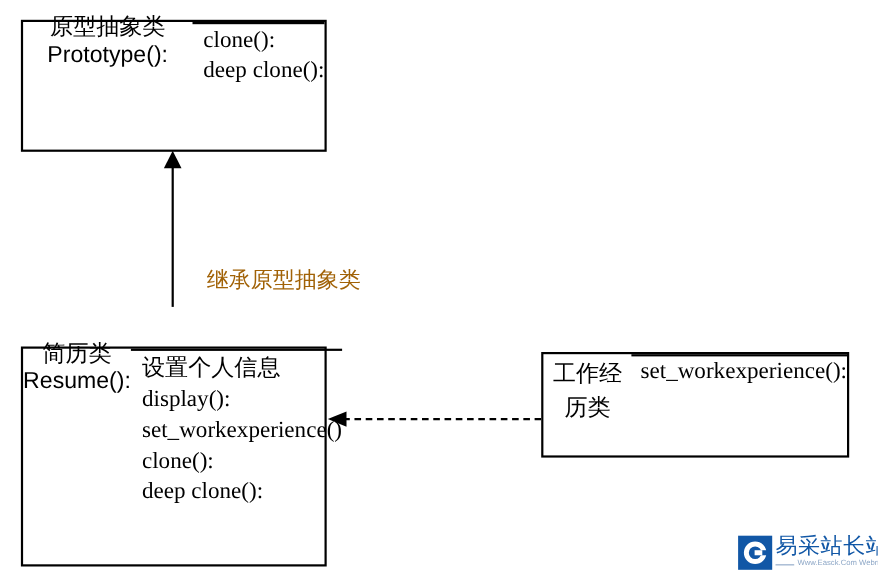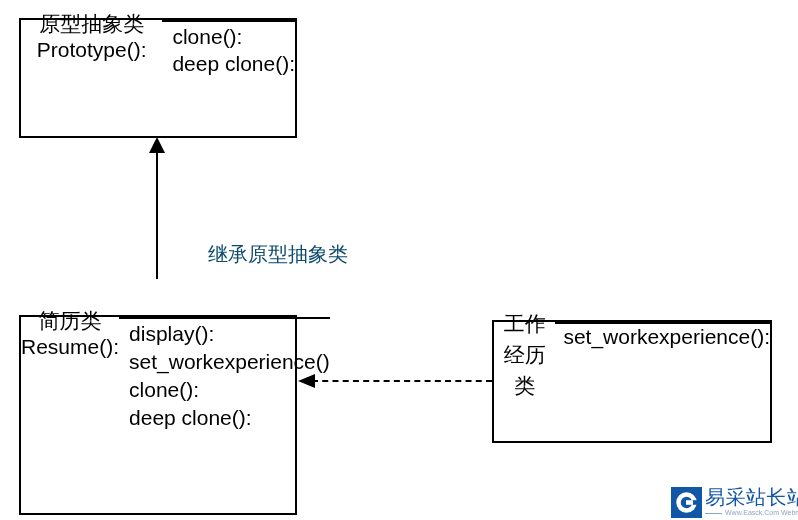--- a/index.html
+++ b/index.html
@@ -26,32 +26,32 @@
     flex-direction:column;
     justify-content:center;
   }
   .uml-attrs { border-top:2px solid #000; }
   .uml-methods {
     border-top:2px solid #000;
     flex:1;
     padding-left:10px;
     padding-top:1px;
   }
-  .uml-methods .m-line { line-height:27px; white-space:nowrap; }
+  .uml-methods .m-line { line-height:27px; white-space:nowrap;font-family:Liberation Serif, serif; }
 
   #box-prototype { left:19px; top:18px; width:278px; height:120px; }
   #box-prototype .uml-title   { height:32px; }
   #box-prototype .uml-attrs   { height:28px; }
 
   #box-resume { left:19px; top:279px; width:278px; height:200px;margin-top:36px; }
   #box-resume .uml-title { height:31px; }
   #box-resume .uml-attrs { height:28px; }
   #box-resume .uml-methods .m-line { line-height:28px; }
 
-  #box-workexp { left:492px; top:320px; width:280px; height:123px; }
+  #box-workexp { left:492px; top:320px; width:280px; height:96px; }
   #box-workexp .uml-title { height:65px; line-height:31px; }
   #box-workexp .uml-attrs { height:28px; }
   #box-workexp .uml-methods { padding-left:8px; }
   #box-workexp .uml-methods .m-line { line-height:24px; }
 
   .inherit-line {
     position:absolute;
     left:156px; top:151px;
     width:2px; height:128px;
     background:#000;
@@ -75,22 +75,21 @@
     left:298px; top:374px;
     width:0; height:0;
     border-top:7px solid transparent;
     border-bottom:7px solid transparent;
     border-right:17px solid #000;
   }
   .edge-label {
     position:absolute;
     font-size:20px;
     white-space:nowrap;
-    color:#0c4a6e;
-    margin-left:20px;
+    color:#a16207;
   }
   #label-inherit { left:188px; top:241px; }
   #label-ref     { left:340px; top:419px; }
 
   .watermark {
     position:absolute;
     left:671px; top:487px;
     display:flex;
     align-items:flex-start;
   }
@@ -143,20 +142,21 @@
   </div>
 
   <div class="inherit-arrowhead"></div>
   <div class="inherit-line"></div>
   <div class="edge-label" id="label-inherit">继承原型抽象类</div>
 
   <div class="uml-box" id="box-resume">
     <div class="uml-title">简历类Resume():</div>
     <div class="uml-attrs"></div>
     <div class="uml-methods">
+      <div class="m-line">设置个人信息</div>
       <div class="m-line">display():</div>
       <div class="m-line">set_workexperience()</div>
       <div class="m-line">clone():</div>
       <div class="m-line">deep clone():</div>
     </div>
   </div>
 
   <div class="ref-arrowhead"></div>
   <div class="ref-dashes"></div>
 

